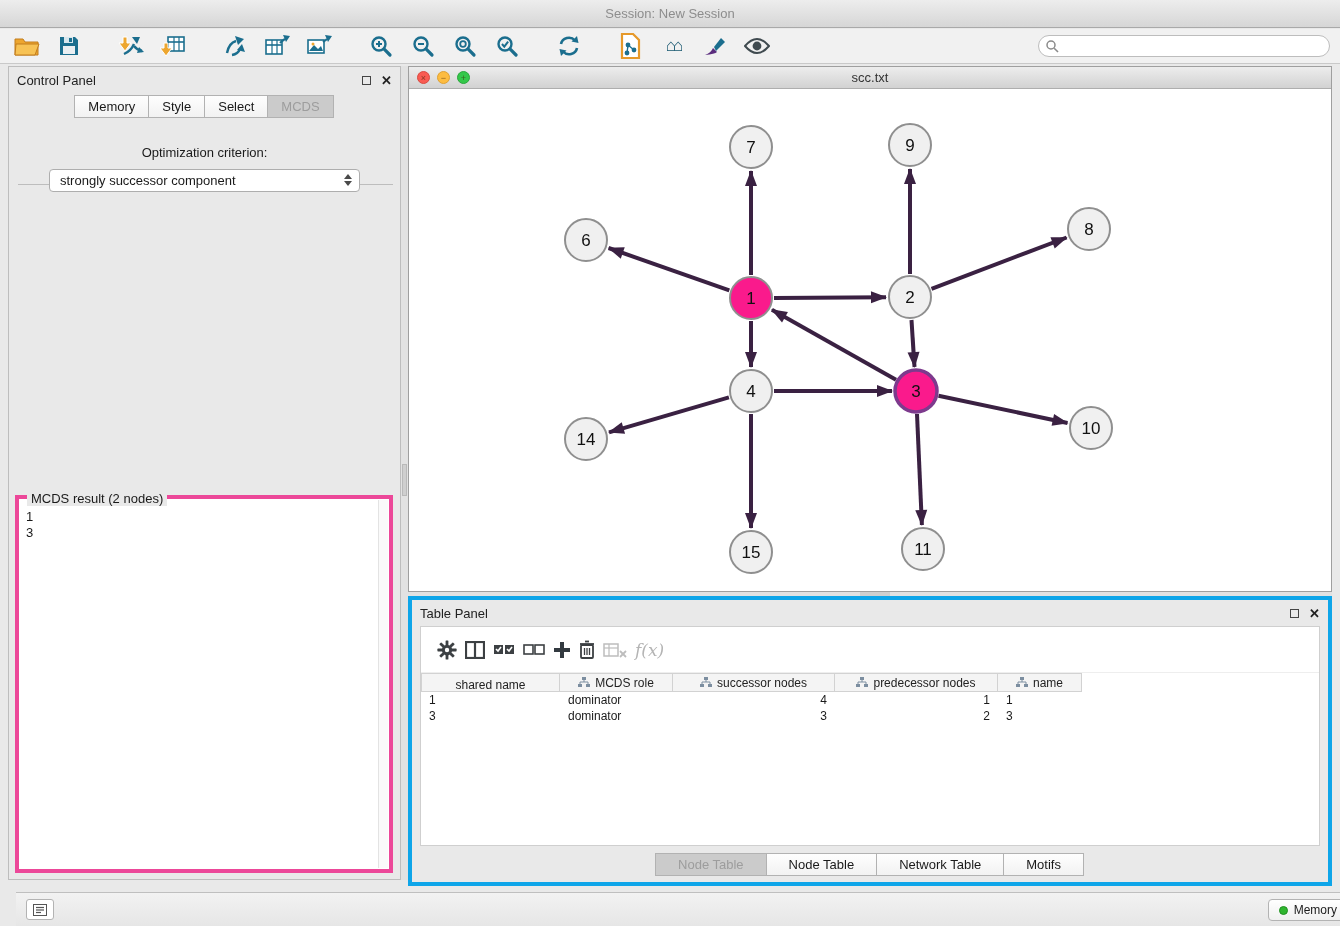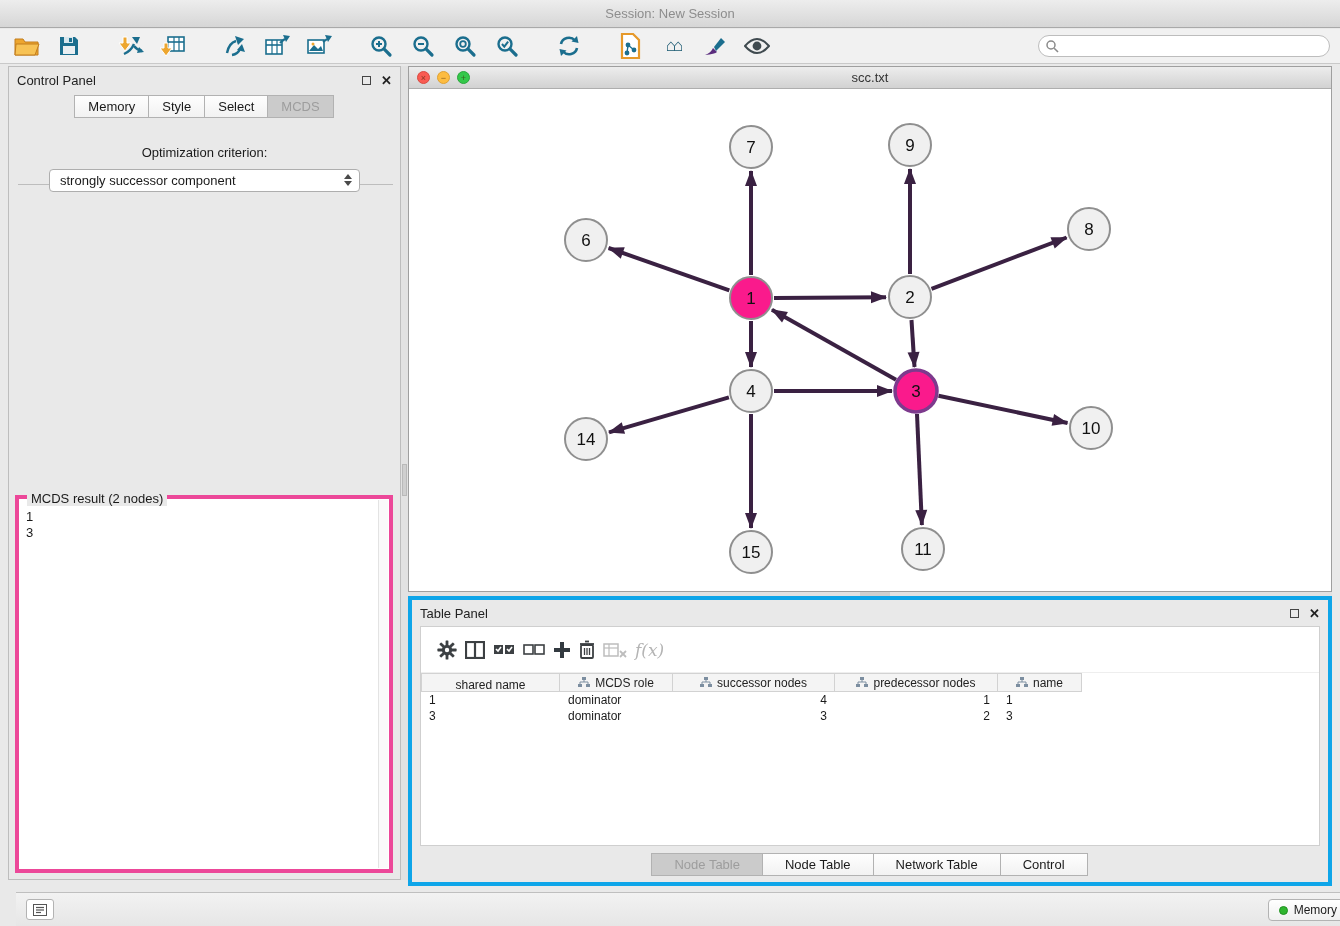--- a/index.html
+++ b/index.html
@@ -480,21 +480,21 @@
           <div class="td" style="width: 162px; text-align: right;">3</div>
           <div class="td" style="width: 163px; text-align: right;">2</div>
           <div class="td" style="width: 84px; text-align: left;">3</div>
         </div>
       </div>
   </div>
   <div class="tp-tabs" id="table-tabs">
       <div class="tp-tab selected">Node Table</div>
       <div class="tp-tab">Node Table</div>
       <div class="tp-tab">Network Table</div>
-      <div class="tp-tab">Control</div>
+      <div class="tp-tab">Motifs</div>
     </div>
 </div>
 
 <div class="statusbar">
   <div class="console-btn">
     <svg width="14" height="12" viewBox="0 0 14 12">
         <rect x="0.5" y="0.5" width="13" height="11" fill="none" stroke="#555" stroke-width="1"></rect>
         <line x1="3" y1="3.5" x2="11" y2="3.5" stroke="#555" stroke-width="1.2"></line>
         <line x1="3" y1="6" x2="11" y2="6" stroke="#555" stroke-width="1.2"></line>
         <line x1="3" y1="8.5" x2="8" y2="8.5" stroke="#555" stroke-width="1.2"></line>

